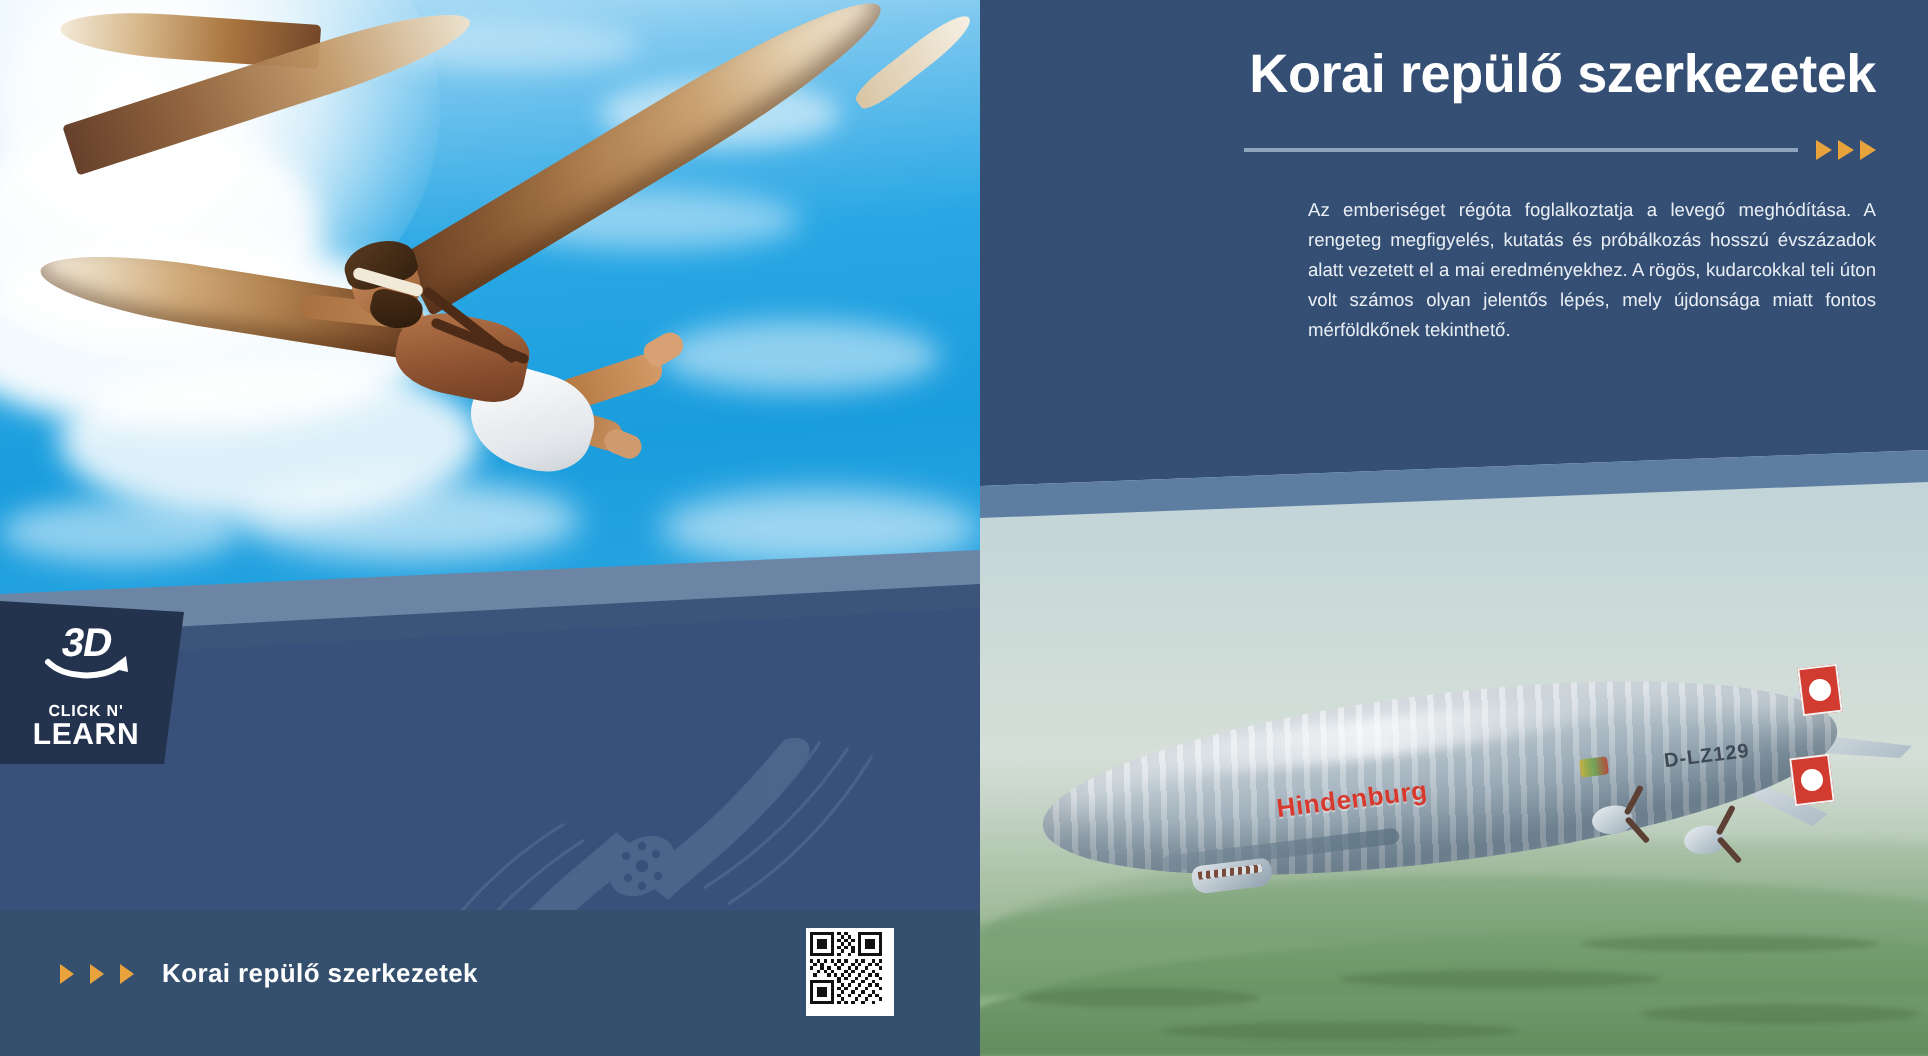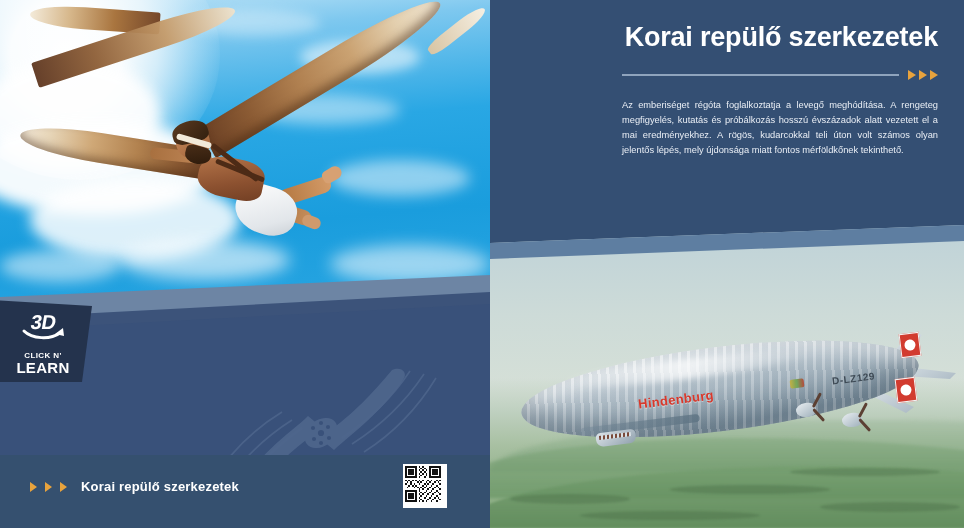--- a/index.html
+++ b/index.html
@@ -175,21 +175,21 @@
 
   
   .header{position:absolute;left:622px;top:22px;width:316px;}
   .title{color:#ffffff;font-size:27px;font-weight:bold;line-height:1.12;letter-spacing:-.2px;margin:0;
          text-align:right;}
   .sep-row{display:flex;align-items:center;gap:9px;margin-top:18px;}
   .sep-line{flex:1;height:2px;background:#8fa4bd;}
   .sep-tris{display:flex;gap:3px;}
   .tri-hd{width:0;height:0;border-top:5px solid transparent;border-bottom:5px solid transparent;
           border-left:8px solid #e8a33d;}
-  .body-copy{color:#e9eef5;font-size:9.3px;line-height:1.62;text-align:justify;margin-top:18px;}
+  .body-copy{color:#e9eef5;font-size:9.3px;line-height:1.62;text-align:justify;margin-top:18px;margin-left:32px;}
 </style>
 </head>
 <body>
 
 <div id="page">
 
   <div class="left-panel">
 
     <div class="sky">
       <div class="sunglow"></div>

